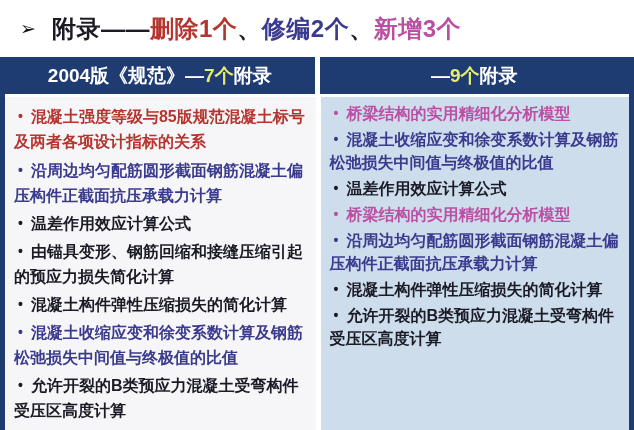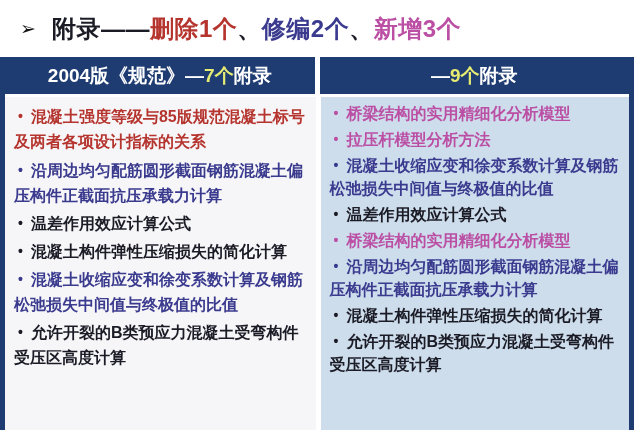--- a/index.html
+++ b/index.html
@@ -134,30 +134,30 @@
         </div>
     </div>
 
     <div class="table-body-row">
 
       <div class="body-cell left">
         <ul class="appendix-list">
           <li class="gap-after" data-color="red"><span class="item-bullet">•</span><span>混凝土强度等级与85版规范混凝土标号及两者各项设计指标的关系</span></li>
           <li data-color="indigo"><span class="item-bullet">•</span><span>沿周边均匀配筋圆形截面钢筋混凝土偏压构件正截面抗压承载力计算</span></li>
           <li data-color="black"><span class="item-bullet">•</span><span>温差作用效应计算公式</span></li>
+          <li data-color="black"><span class="item-bullet">•</span><span>由锚具变形、钢筋回缩和接缝压缩引起的预应力损失简化计算</span></li>
           <li data-color="black"><span class="item-bullet">•</span><span>混凝土构件弹性压缩损失的简化计算</span></li>
           <li data-color="indigo"><span class="item-bullet">•</span><span>混凝土收缩应变和徐变系数计算及钢筋松弛损失中间值与终极值的比值</span></li>
           <li data-color="black"><span class="item-bullet">•</span><span>允许开裂的B类预应力混凝土受弯构件受压区高度计算</span></li>
         </ul>
       </div>
 
       <div class="body-cell right">
         <ul class="appendix-list">
           <li data-color="magenta"><span class="item-bullet">•</span><span>桥梁结构的实用精细化分析模型</span></li>
-          <li data-color="magenta"><span class="item-bullet">•</span><span>拉压杆模型分析方法</span></li>
           <li data-color="indigo"><span class="item-bullet">•</span><span>混凝土收缩应变和徐变系数计算及钢筋松弛损失中间值与终极值的比值</span></li>
           <li data-color="black"><span class="item-bullet">•</span><span>温差作用效应计算公式</span></li>
           <li data-color="magenta"><span class="item-bullet">•</span><span>桥梁结构的实用精细化分析模型</span></li>
           <li data-color="indigo"><span class="item-bullet">•</span><span>沿周边均匀配筋圆形截面钢筋混凝土偏压构件正截面抗压承载力计算</span></li>
           <li data-color="black"><span class="item-bullet">•</span><span>混凝土构件弹性压缩损失的简化计算</span></li>
           <li data-color="black"><span class="item-bullet">•</span><span>允许开裂的B类预应力混凝土受弯构件受压区高度计算</span></li>
         </ul>
       </div>
 
     </div>

